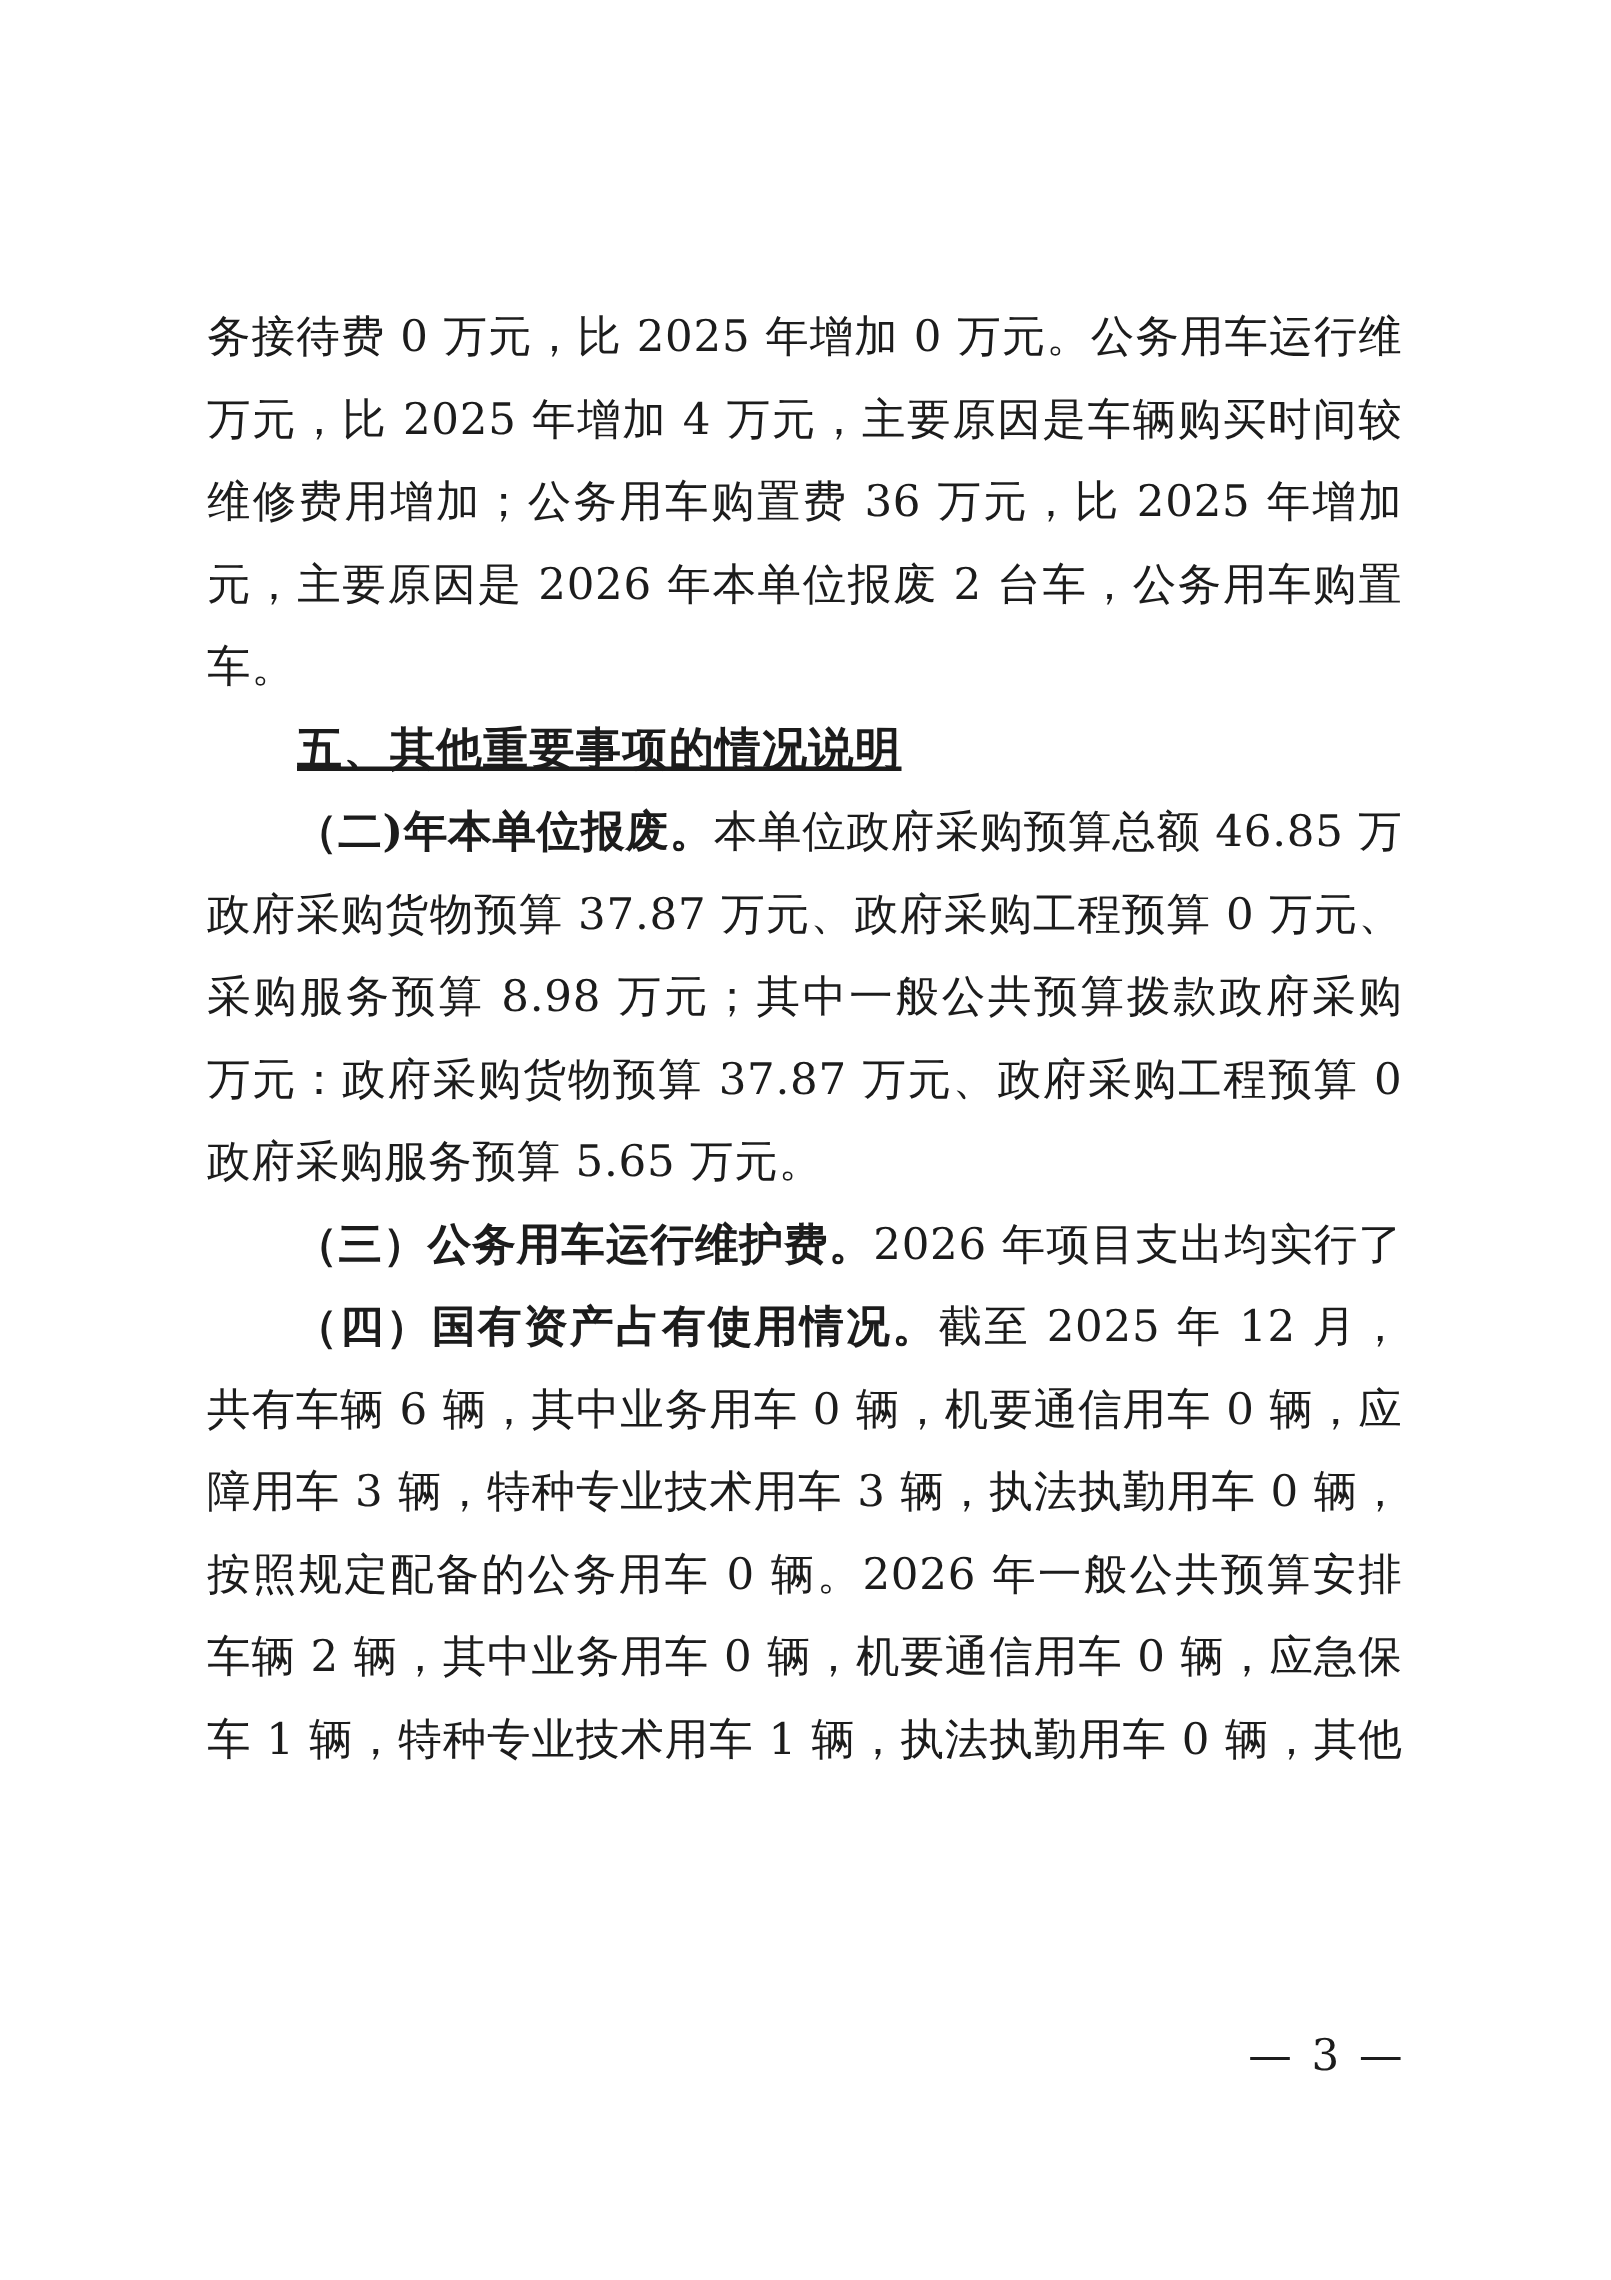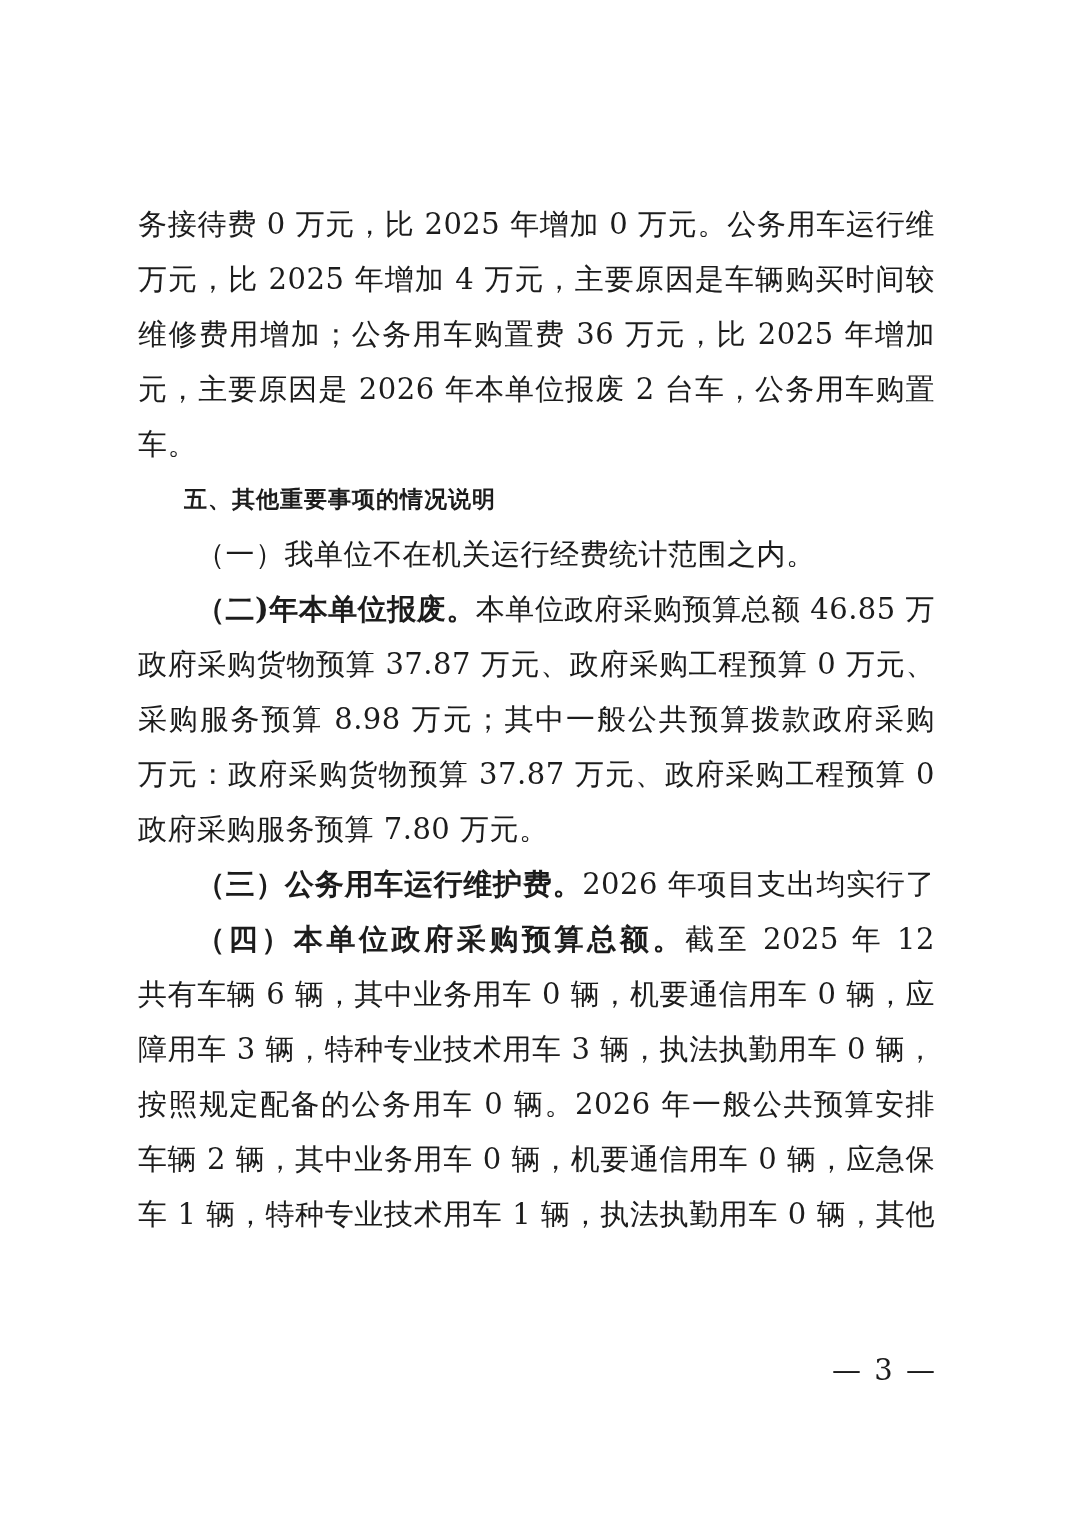--- a/index.html
+++ b/index.html
@@ -29,22 +29,23 @@
   }
   .line.justify {
     text-align: justify;
     text-align-last: justify;
     -moz-text-align-last: justify;
   }
   .line.indent { text-indent: 2em; }
   .line.heading {
     font-family: "DejaVu Sans", "Liberation Sans", sans-serif;
     font-weight: bold;
-    font-size: 23px;
+    font-size: 30px;
     letter-spacing: 1px;
+    text-decoration: underline;
   }
   .seg.bold { font-weight: bold; }
   .footer {
     position: absolute;
     top: 1343px;
     right: 137px;
     font-size: 29px;
     line-height: 55px;
     letter-spacing: 2px;
   }
@@ -53,28 +54,27 @@
 <body>
 
 <div class="page">
   <main class="content">
       <div class="line justify"><span class="seg">务接待费 0 万元，比 2025 年增加 0 万元。公务用车运行维护费</span></div>
       <div class="line justify"><span class="seg">万元，比 2025 年增加 4 万元，主要原因是车辆购买时间较长，</span></div>
       <div class="line justify"><span class="seg">维修费用增加；公务用车购置费 36 万元，比 2025 年增加 36 万</span></div>
       <div class="line justify"><span class="seg">元，主要原因是 2026 年本单位报废 2 台车，公务用车购置 2 台</span></div>
       <div class="line"><span class="seg">车。</span></div>
       <div class="line heading indent"><span class="seg bold">五、其他重要事项的情况说明</span></div>
-      <div class="line indent"><span class="seg">（一）我单位不在机关运行经费统计范围之内。</span></div>
       <div class="line justify indent"><span class="seg bold">（二)年本单位报废。</span><span class="seg">本单位政府采购预算总额 46.85 万元：</span></div>
       <div class="line justify"><span class="seg">政府采购货物预算 37.87 万元、政府采购工程预算 0 万元、政府</span></div>
       <div class="line justify"><span class="seg">采购服务预算 8.98 万元；其中一般公共预算拨款政府采购 46.85</span></div>
       <div class="line justify"><span class="seg">万元：政府采购货物预算 37.87 万元、政府采购工程预算 0 万元、</span></div>
-      <div class="line"><span class="seg">政府采购服务预算 7.80 万元。</span></div>
+      <div class="line"><span class="seg">政府采购服务预算 5.65 万元。</span></div>
       <div class="line justify indent"><span class="seg bold">（三）公务用车运行维护费。</span><span class="seg">2026 年项目支出均实行了绩效</span></div>
-      <div class="line justify indent"><span class="seg bold">（四）本单位政府采购预算总额。</span><span class="seg">截至 2025 年 12 月，本单位</span></div>
+      <div class="line justify indent"><span class="seg bold">（四）国有资产占有使用情况。</span><span class="seg">截至 2025 年 12 月，本单位</span></div>
       <div class="line justify"><span class="seg">共有车辆 6 辆，其中业务用车 0 辆，机要通信用车 0 辆，应急保</span></div>
       <div class="line justify"><span class="seg">障用车 3 辆，特种专业技术用车 3 辆，执法执勤用车 0 辆，其他</span></div>
       <div class="line justify"><span class="seg">按照规定配备的公务用车 0 辆。2026 年一般公共预算安排购置</span></div>
       <div class="line justify"><span class="seg">车辆 2 辆，其中业务用车 0 辆，机要通信用车 0 辆，应急保障用</span></div>
       <div class="line justify"><span class="seg">车 1 辆，特种专业技术用车 1 辆，执法执勤用车 0 辆，其他按照</span></div>
     </main>
   <div class="footer">
     <span>— 3 —</span>
   </div>
 </div>

